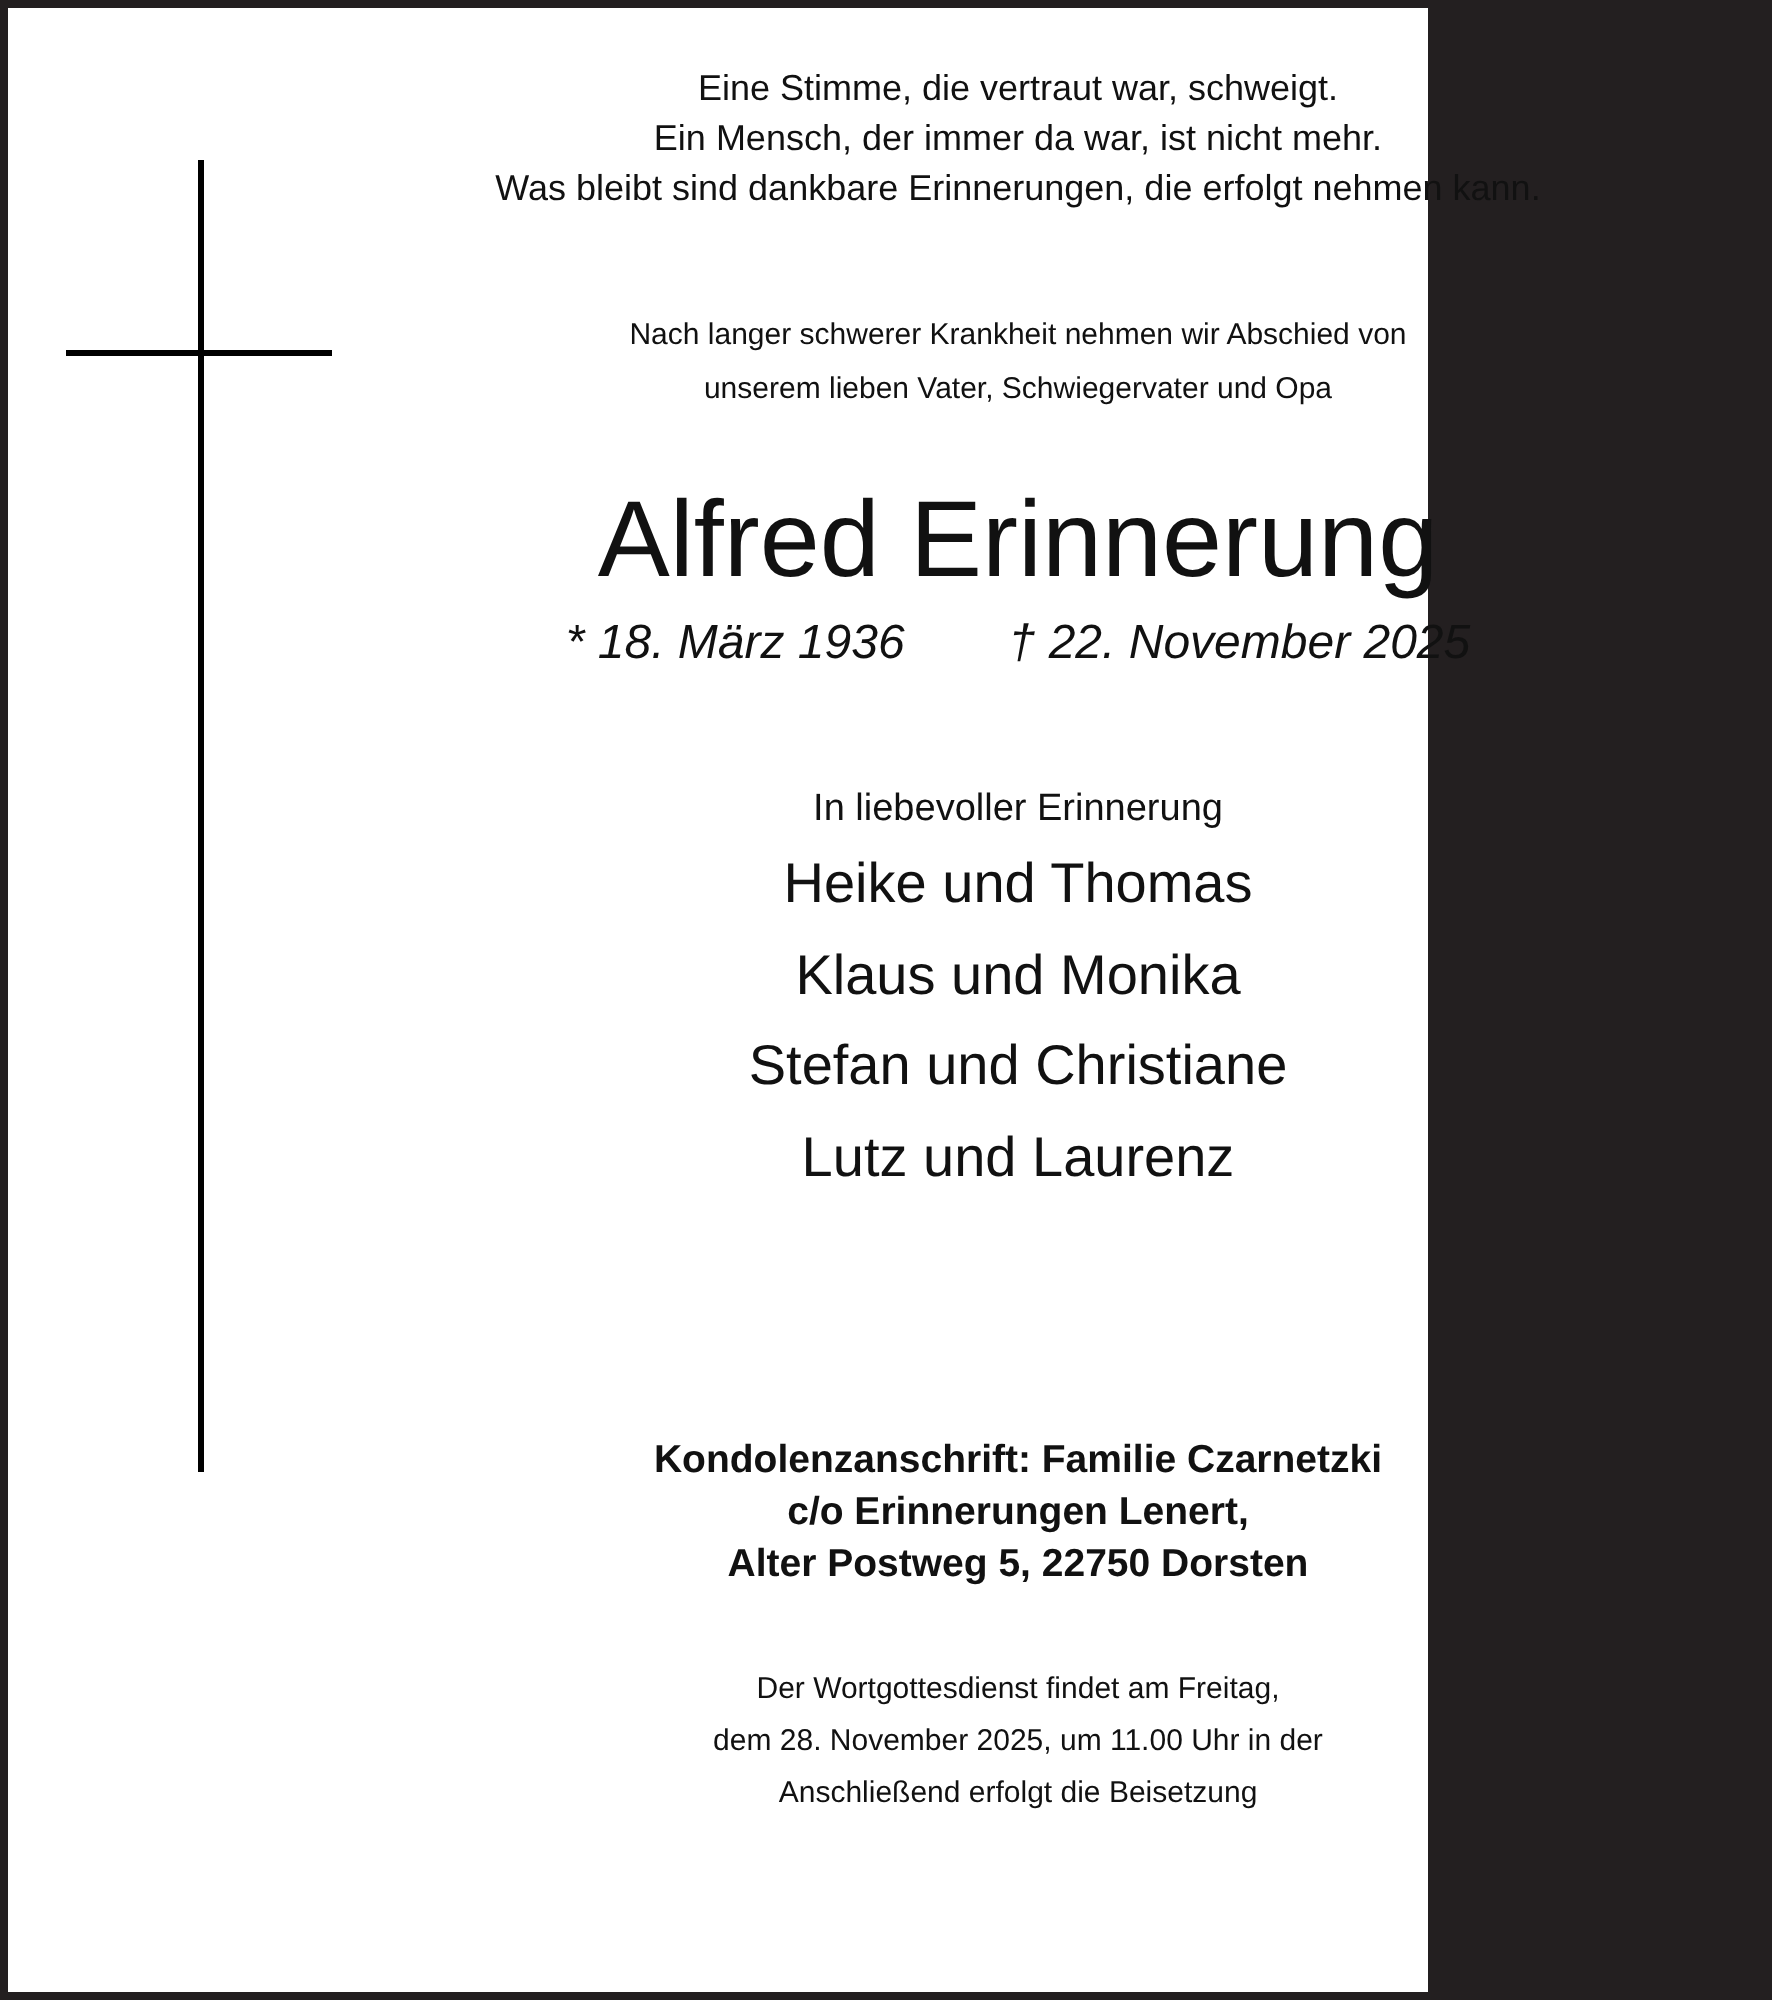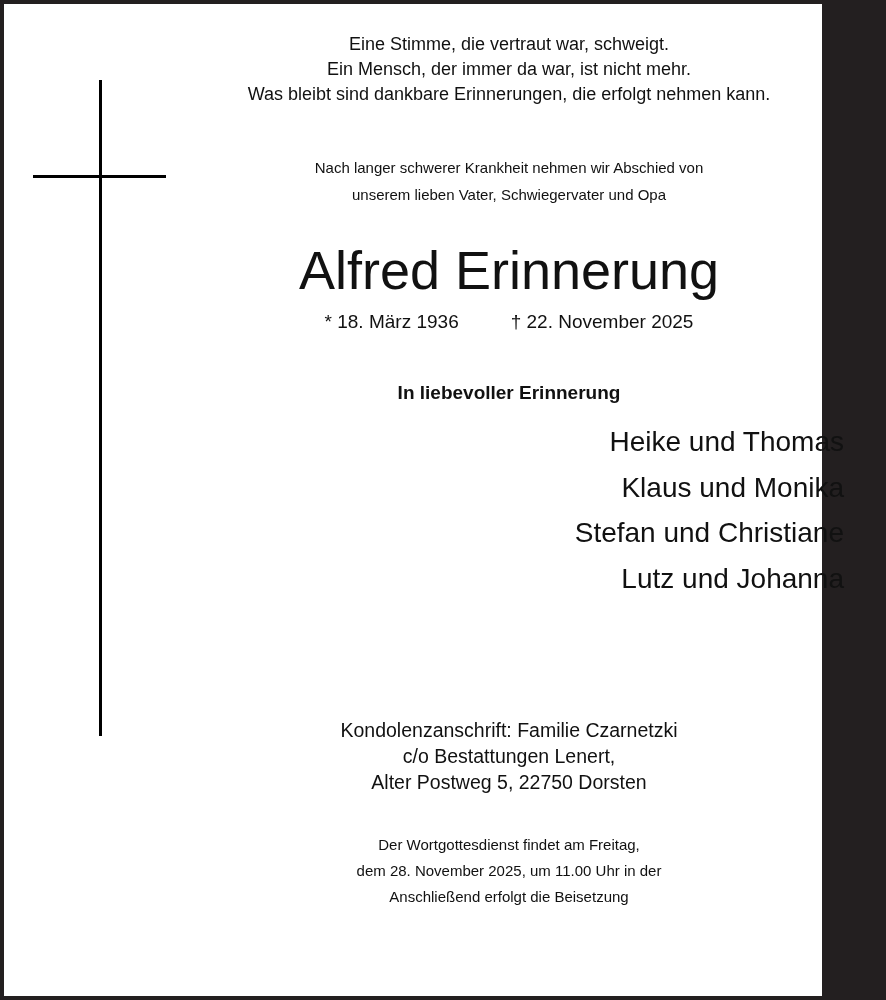--- a/index.html
+++ b/index.html
@@ -1,34 +1,34 @@
 <!DOCTYPE html>
 <html><head>
   <meta charset="utf-8">
   <style>
     html, body { margin: 0; padding: 0; background: #231f20; }
     body { width: 886px; height: 1000px; position: relative; overflow: hidden; }
     .sheet {
-      position: absolute; left: 4px; top: 4px; width: 818px; height: 992px;
+      position: absolute; left: 4px; top: 4px; width: 710px; height: 992px;
       background: #ffffff; color: #111111;
       font-family: "Liberation Sans", sans-serif;
     }
     .cross-v { position: absolute; left: 95px; top: 76px; width: 3px; height: 656px; background: #000; }
     .cross-h { position: absolute; left: 29px; top: 171px; width: 133px; height: 3px; background: #000; }
     .col { position: absolute; left: 170px; width: 670px; text-align: center; }
     .line { display: block; white-space: nowrap; }
     .verse { top: 28px; font-size: 18px; line-height: 25px; }
     .intro { top: 150px; font-size: 15px; line-height: 27px; }
     .name { top: 234px; font-size: 54px; line-height: 64px; letter-spacing: 0px; }
-    .dates { top: 305px; font-size: 19px; line-height: 26px; }
+    .dates { top: 305px; font-size: 24px; line-height: 26px; font-style: italic; }
     .dates span { display: inline-block; }
     .dates .gap { width: 52px; }
-    .memory { top: 376px; font-size: 19px; line-height: 26px; font-weight: bold; }
-    .family { top: 415px; font-size: 28px; line-height: 45.5px; text-align: right; }
-    .address { top: 713px; font-size: 19.5px; line-height: 26px; }
+    .memory { top: 388px; font-size: 19px; line-height: 26px; }
+    .family { top: 415px; font-size: 28px; line-height: 45.5px; }
+    .address { top: 713px; font-size: 19.5px; line-height: 26px; font-weight: bold; }
     .service { top: 828px; font-size: 15px; line-height: 26px; }
   </style>
 </head>
 <body>
 
 <div class="sheet">
   <div>
     <div class="cross-v"></div>
     <div class="cross-h"></div>
   </div>
@@ -49,26 +49,26 @@
   <div class="col dates">
     <span>* 18. März 1936</span><span class="gap"></span><span>† 22. November 2025</span>
   </div>
 
   <div class="col memory">In liebevoller Erinnerung</div>
 
   <div class="col family">
     <span class="line">Heike und Thomas</span>
     <span class="line">Klaus und Monika</span>
     <span class="line">Stefan und Christiane</span>
-    <span class="line">Lutz und Johanna</span>
+    <span class="line">Lutz und Laurenz</span>
   </div>
 
   <div class="col address">
     <span class="line">Kondolenzanschrift: Familie Czarnetzki</span>
-    <span class="line">c/o Bestattungen Lenert,</span>
+    <span class="line">c/o Erinnerungen Lenert,</span>
     <span class="line">Alter Postweg 5, 22750 Dorsten</span>
   </div>
 
   <div class="col service">
     <span class="line">Der Wortgottesdienst findet am Freitag,</span>
     <span class="line">dem 28. November 2025, um 11.00 Uhr in der</span>
     <span class="line">Anschließend erfolgt die Beisetzung</span>
   </div>
 </div>
 

